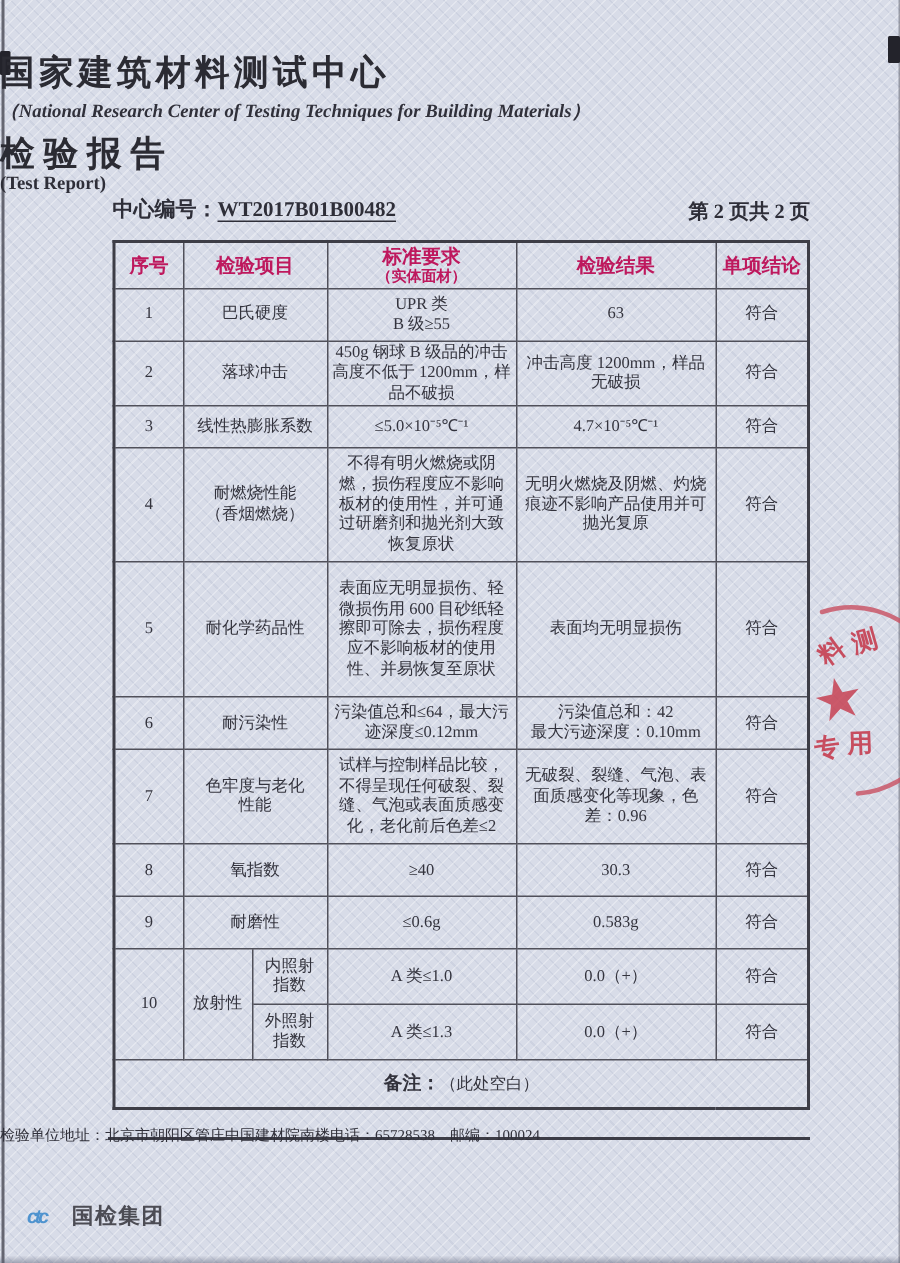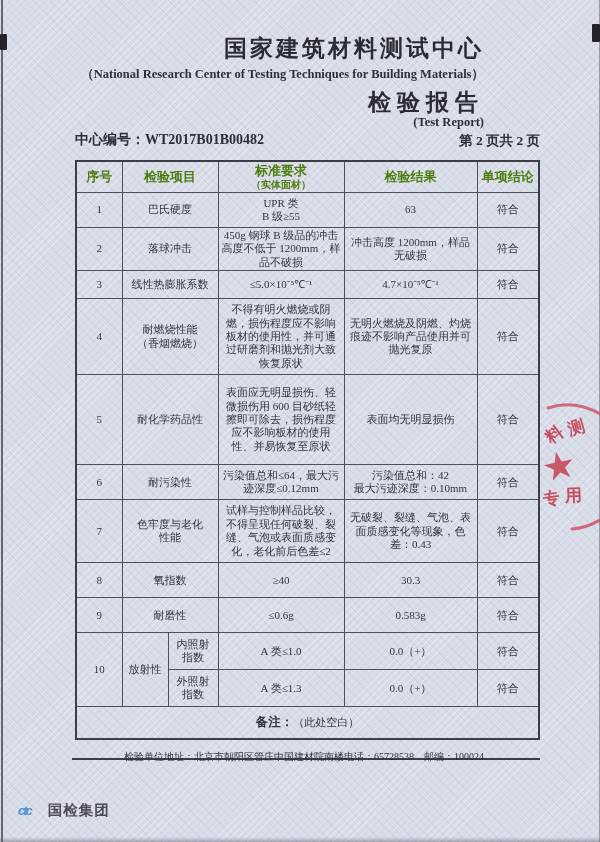--- a/index.html
+++ b/index.html
@@ -8,46 +8,46 @@
     position:relative;
     overflow:hidden;
     font-family:"Liberation Serif", serif;
     color:#2e2e38;
     background-color:#d8dce8;
     background-image:
       repeating-linear-gradient(135deg, rgba(255,255,255,0.30) 0px, rgba(255,255,255,0.30) 1px, transparent 1px, transparent 5px),
       repeating-linear-gradient(45deg, rgba(148,158,185,0.16) 0px, rgba(148,158,185,0.16) 1px, transparent 1px, transparent 6px);
   }
   .abs { position:absolute; }
-  .ctr { left:0; width:484px; text-align:right; }
+  .ctr { left:0; width:484px; text-align:left; }
 
   .org-cn   { top:33px;  font-size:23px; font-weight:bold; letter-spacing:3px; color:#2b2b33; }
-  .org-en   { top:66px;  font-size:12.5px; font-weight:bold; color:#30303a; }
+  .org-en   { top:66px;  font-size:12.5px; font-weight:bold; color:#30303a;font-style:italic; }
   .title-cn { top:87px;  font-size:23px; font-weight:bold; letter-spacing:6px; color:#2b2b33; }
   .title-en { top:115px; font-size:12.5px; font-weight:bold; }
 
   .ref-line { top:131px; left:75px; font-size:14px; font-weight:bold; }
-  .ref-no   { text-underline-offset:3px; }
+  .ref-no   { text-decoration:underline; text-underline-offset:3px; }
   .page-info{ top:132px; right:60px; font-size:13.5px; font-weight:bold; }
 
   table.report {
     position:absolute; top:160px; left:75px;
     width:463px; border-collapse:collapse; table-layout:fixed;
     border:2px solid #3d3d46;
   }
   table.report td, table.report th {
     border:1px solid #50505a;
     text-align:center; vertical-align:middle;
     font-size:11px; line-height:1.22;
     padding:1px 3px;
     white-space:pre-line;
     font-weight:normal;
     color:#33333d;
   }
-  table.report th { font-size:13px; font-weight:bold; color:#4d7c0f; }
+  table.report th { font-size:13px; font-weight:bold; color:#be185d; }
   th .sub { font-size:10px; display:block; }
   td.no  { font-weight:bold; font-size:12px; }
   td.item { font-size:11.5px; }
   td.concl { font-size:11.5px; }
   td.remark-cell { text-align:left; padding-left:8px; font-size:12px; }
   td.remark-cell .lbl { font-weight:bold; font-size:12.5px;text-align:center; }
 
   .footer-rule { top:758px; left:72px; width:468px; height:0; border-top:2px solid #3c3c46; }
   .address { top:750px; font-size:10px; font-weight:normal; color:#30303a; }
 
@@ -148,21 +148,21 @@
     <td>污染值总和≤64，最大污迹深度≤0.12mm</td>
     <td>污染值总和：42
 最大污迹深度：0.10mm</td>
     <td class="concl">符合</td>
   </tr>
   <tr style="height:63px">
     <td class="no">7</td>
     <td class="item" colspan="2">色牢度与老化
 性能</td>
     <td>试样与控制样品比较，不得呈现任何破裂、裂缝、气泡或表面质感变化，老化前后色差≤2</td>
-    <td>无破裂、裂缝、气泡、表面质感变化等现象，色差：0.43</td>
+    <td>无破裂、裂缝、气泡、表面质感变化等现象，色差：0.96</td>
     <td class="concl">符合</td>
   </tr>
   <tr style="height:35px">
     <td class="no">8</td>
     <td class="item" colspan="2">氧指数</td>
     <td>≥40</td>
     <td>30.3</td>
     <td class="concl">符合</td>
   </tr>
   <tr style="height:35px">

